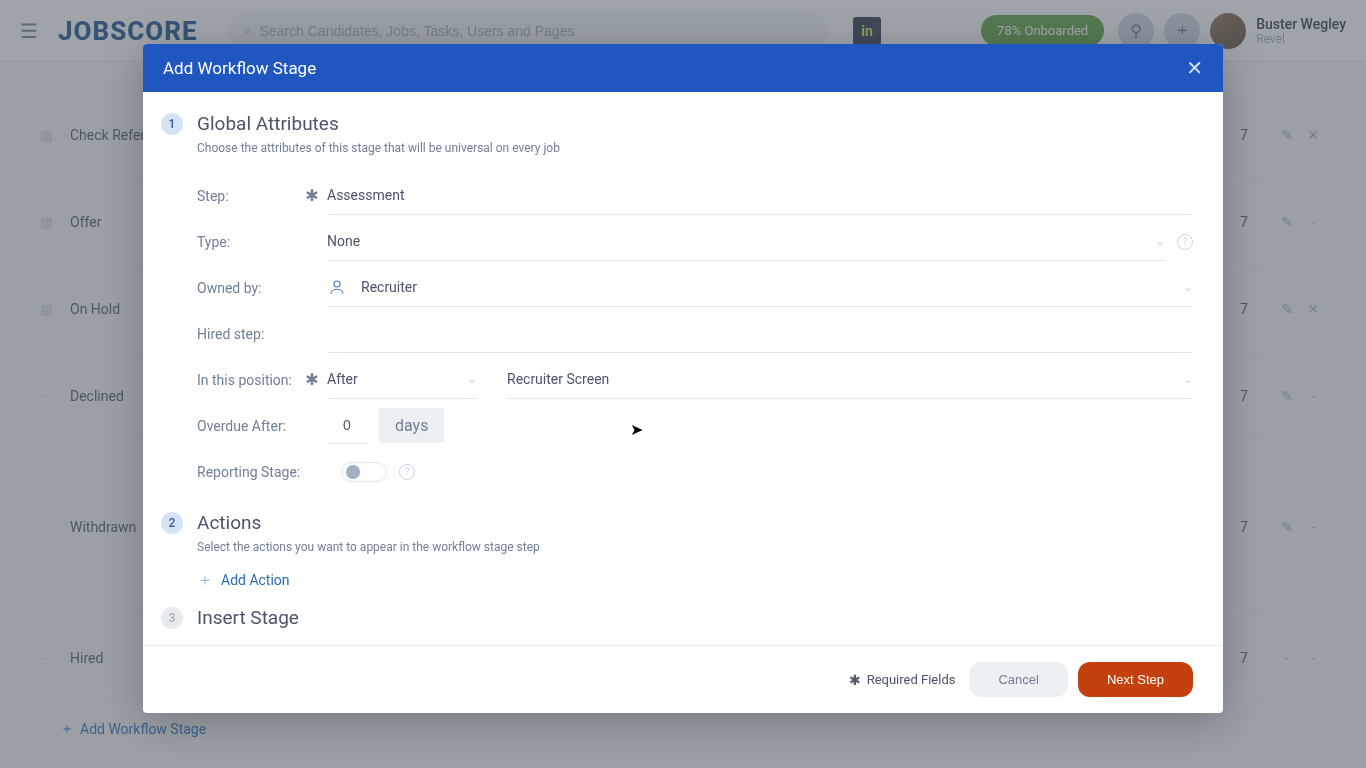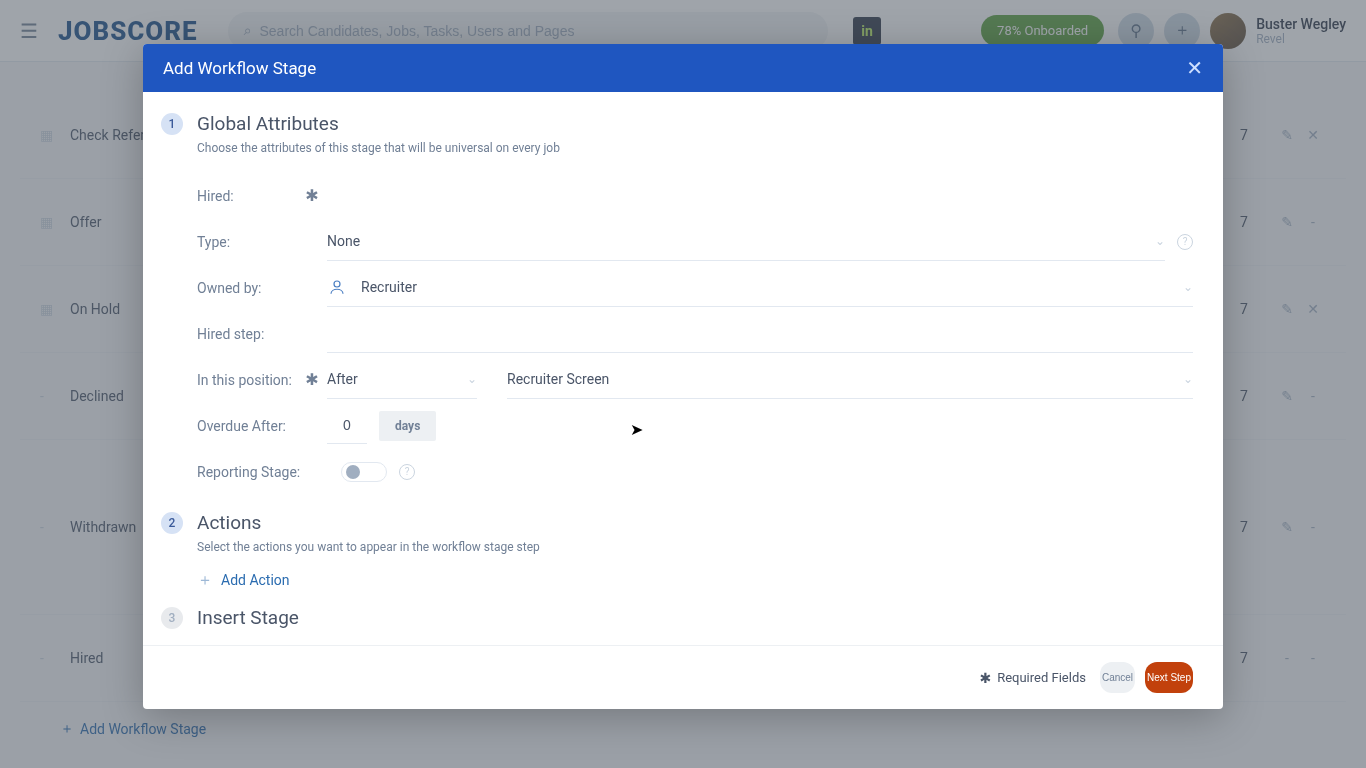--- a/index.html
+++ b/index.html
@@ -208,22 +208,22 @@
     display: flex; align-items: center; justify-content: center;
   }
   .pos-split { display: flex; gap: 30px; flex: 1; }
   .pos-split .select-like:first-child { flex: 0 0 150px; }
   .num-input {
     width: 40px; height: 36px; border: none; border-bottom: 1px solid #e2e8f0;
     text-align: center; font-size: 14px; color: #4a5568; outline: none;
     background: transparent;
   }
   .unit-box {
-    background: #edf0f3; padding: 8px 16px; font-size: 12px; color: #718096;
-    margin-left: 12px; border-radius: 2px; font-weight: bold;
+    background: #edf0f3; padding: 8px 16px; font-size: 16px; color: #718096;
+    margin-left: 12px; border-radius: 2px;
   }
   .toggle {
     width: 46px; height: 20px; border-radius: 10px; background: #ffffff;
     border: 1px solid #e2e8f0;
     position: relative;
   }
   .toggle .knob {
     width: 14px; height: 14px; border-radius: 50%; background: #a0aec0;
     position: absolute; top: 2px; left: 4px;
   }
@@ -243,21 +243,21 @@
   .modal-foot {
     border-top: 1px solid #edf0f3;
     padding: 16px 30px;
     display: flex;
     align-items: center;
     justify-content: flex-end;
   }
   .req-note { font-size: 13px; color: #4a5568; margin-right: 14px; display: flex; align-items: center;}
   .req-note .star { font-size: 14px; margin-right: 6px;}
   .btn {
-    padding: 10px 2px; border-radius: 12px; font-size: 10px; cursor: pointer;
+    padding: 10px 29px; border-radius: 12px; font-size: 13px; cursor: pointer;
     border: none;
   }
   .btn-cancel { background: #edf0f3; color: #718096; margin-right: 10px; }
   .btn-primary { background: #c2410c; color: #fff; }
 
   .cursor-arrow {
     position: absolute;
     top: 420px; left: 630px;
     font-size: 16px; color: #000;
     pointer-events: none;
@@ -344,22 +344,27 @@
 
     <div class="modal-body">
 
       <div class="section-head">
         <div class="step-badge">1</div>
         <div class="section-title">Global Attributes</div>
       </div>
       <div class="section-desc">Choose the attributes of this stage that will be universal on every job</div>
 
       <div class="field-row">
-        <div class="flabel">Hired:</div>
+        <div class="flabel">Step:</div>
         <div class="req">✱</div>
+        <div class="fvalue">
+          <div class="select-like">
+            <span>Assessment</span>
+          </div>
+        </div>
       </div>
 
       <div class="field-row">
         <div class="flabel">Type:</div>
         <div class="req"></div>
         <div class="fvalue">
           <div class="select-like">
             <span>None</span>
             <span class="chev">⌄</span>
           </div>

